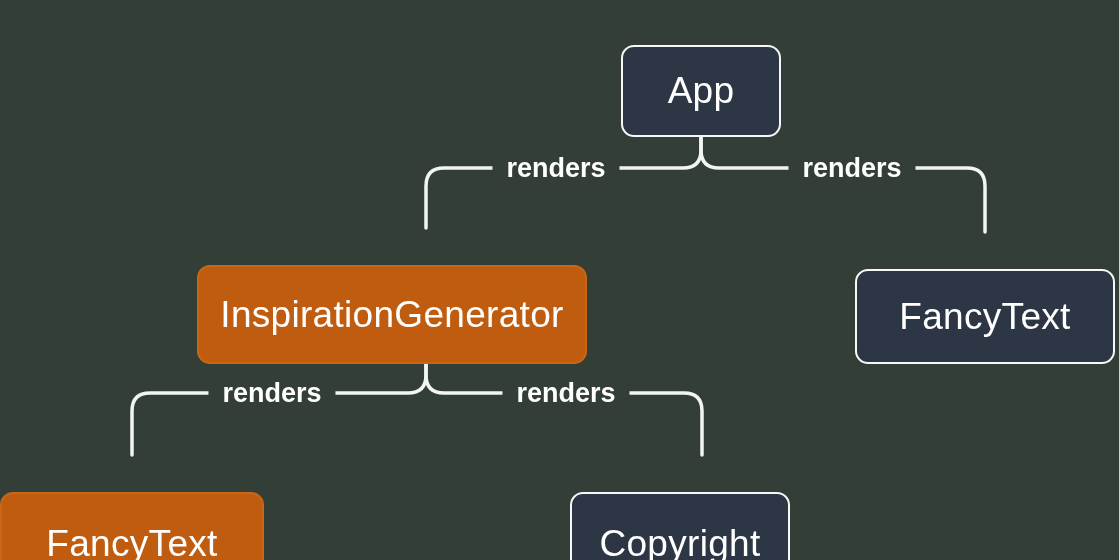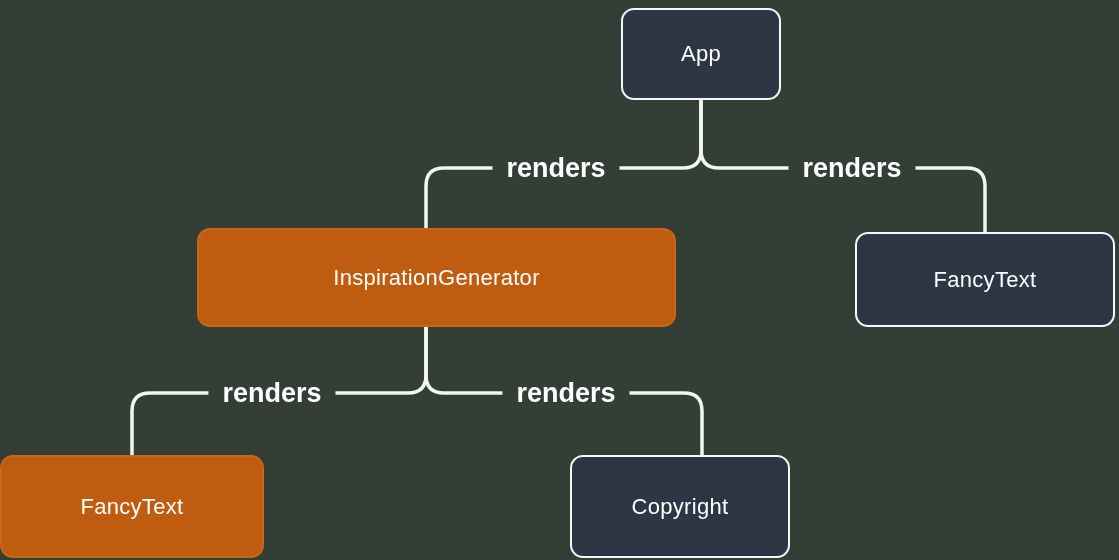--- a/index.html
+++ b/index.html
@@ -18,24 +18,25 @@
     font-family:"Liberation Sans", sans-serif;
   }
   .edges{position:absolute;left:0;top:0;width:1119px;height:560px;}
   .edges path{fill:none;stroke:var(--line);stroke-width:3.5;stroke-linecap:round;}
   .node{
     position:absolute;
     display:flex;align-items:center;justify-content:center;
     box-sizing:border-box;
     border-radius:13px;
     color:var(--text);
-    font-size:22px;
+    font-size:37px;
     font-weight:500;
     letter-spacing:.3px;
     border:2.5px solid #f5f7f8;
+    margin-top:37px;
   }
   .node.dark{background:var(--node-dark);}
   .node.highlight{background:var(--node-orange);border-color:#c96716;}
   .edge-label{
     position:absolute;
     transform:translate(-50%,-50%);
     background:var(--bg);
     color:var(--text);
     font-size:27px;
     font-weight:700;
@@ -58,21 +59,21 @@
 
   <div class="edge-label" style="left:556px;top:169px">renders</div>
   <div class="edge-label" style="left:852px;top:169px">renders</div>
   <div class="edge-label" style="left:272px;top:394px">renders</div>
   <div class="edge-label" style="left:566px;top:394px">renders</div>
 
   <div class="node dark" style="left:621px;top:8px;width:160px;height:92px">
     <span>App</span>
   </div>
 
-  <div class="node highlight" style="left:197px;top:228px;width:479px;height:99px">
+  <div class="node highlight" style="left:197px;top:228px;width:390px;height:99px">
     <span>InspirationGenerator</span>
   </div>
 
   <div class="node dark" style="left:855px;top:232px;width:260px;height:95px">
     <span>FancyText</span>
   </div>
 
   <div class="node highlight" style="left:0px;top:455px;width:264px;height:103px">
     <span>FancyText</span>
   </div>

